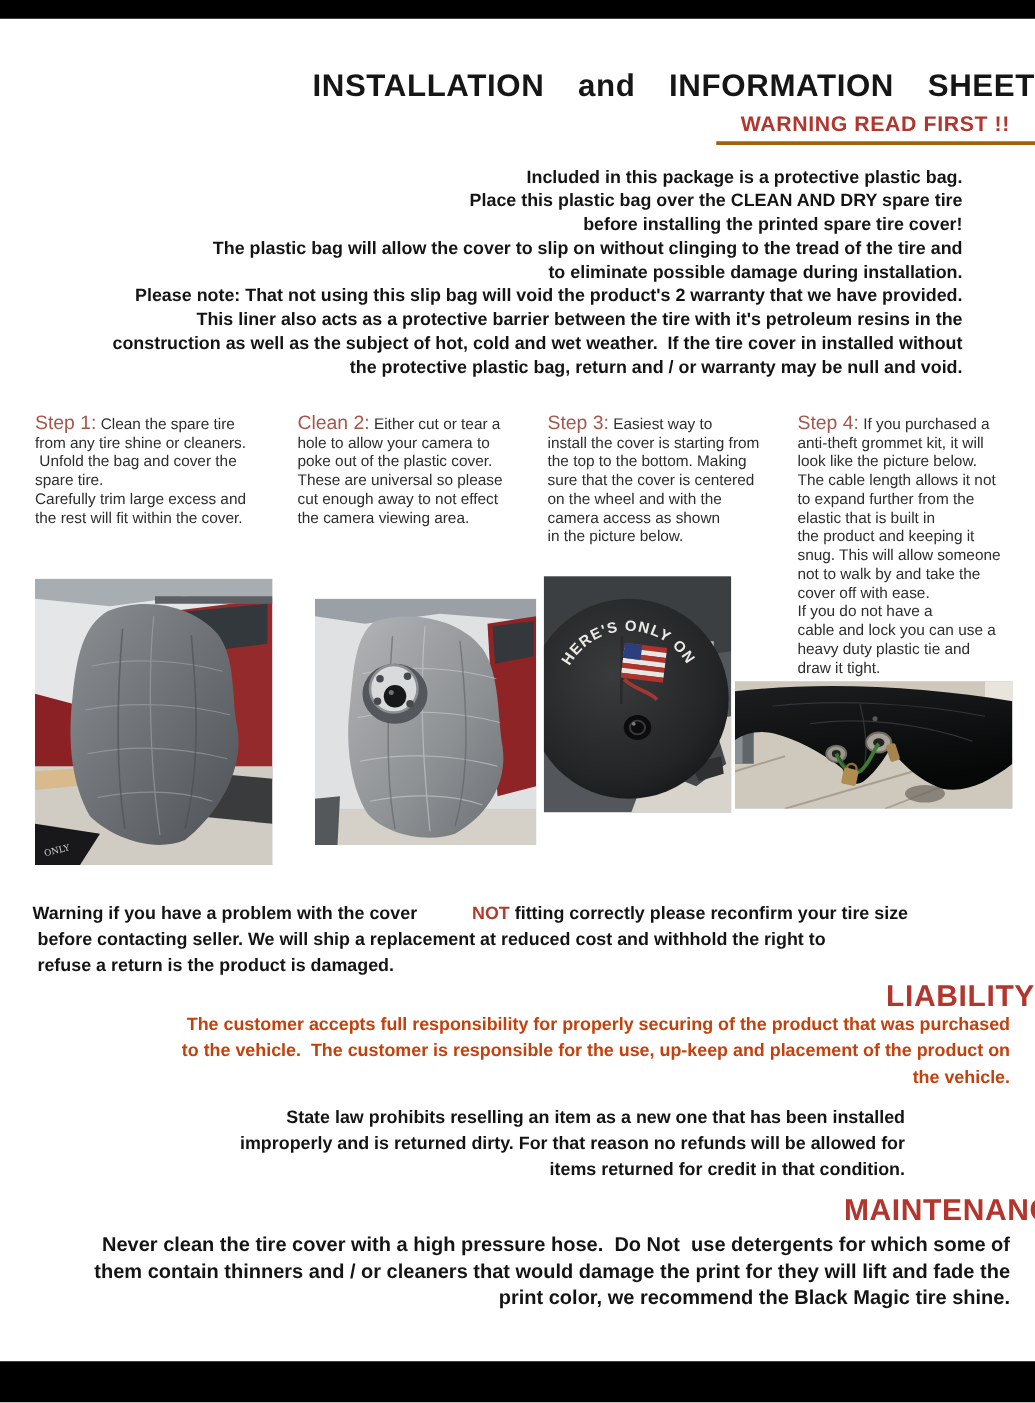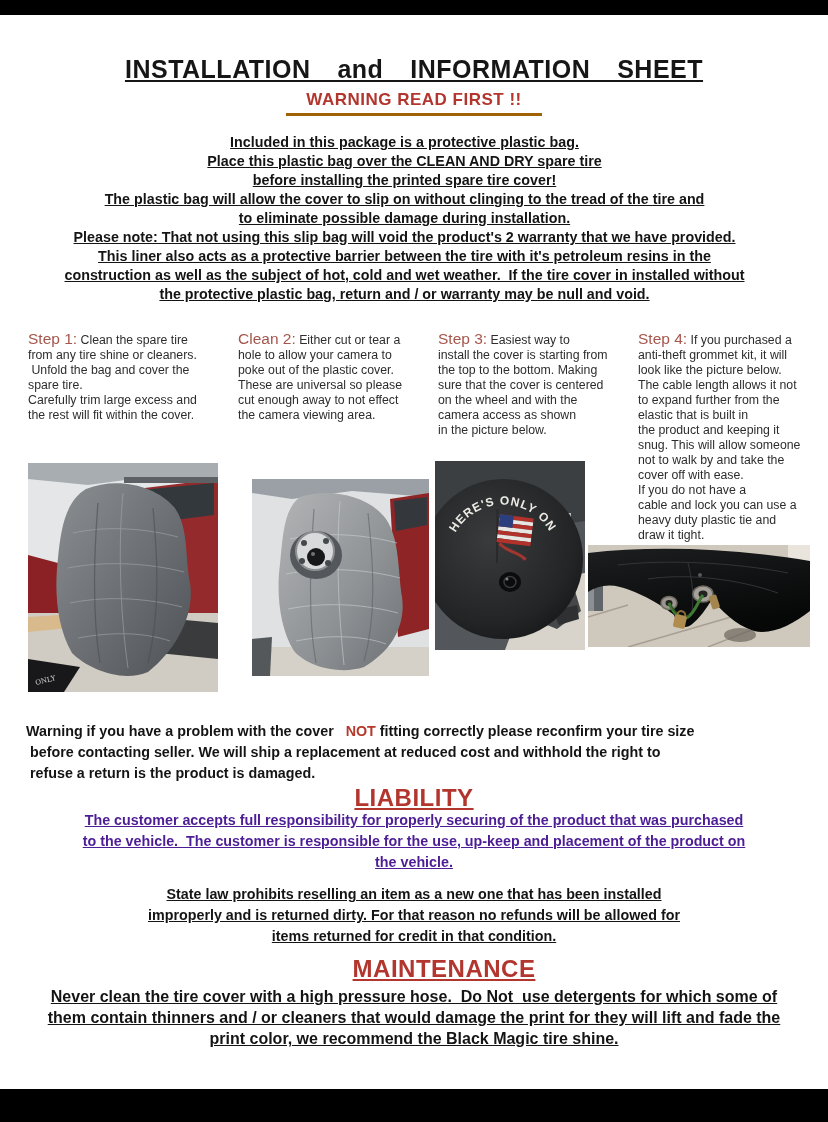--- a/index.html
+++ b/index.html
@@ -3,21 +3,21 @@
 <meta charset="utf-8">
 <title>Installation and Information Sheet</title>
 <style>
   html,body{margin:0;padding:0;background:#ffffff;}
   body{
     width:828px;height:1122px;position:relative;overflow:hidden;
     font-family:"Liberation Sans","DejaVu Sans",sans-serif;color:#111;
   }
   .abs{position:absolute;}
   .bar{left:0;width:828px;background:#000;}
-  .center{text-align:center;text-decoration:underline;}
+  .center{text-align:right;}
   .prew{white-space:pre-wrap;}
 
   .page-title{
     top:55px;left:0;width:828px;
     font-size:25px;font-weight:bold;color:#161616;
     letter-spacing:0.5px;word-spacing:6px;white-space:pre;
   }
   .warning-title-wrap{top:90px;left:0;width:828px;}
   .warning-title{
     display:inline-block;
@@ -42,27 +42,27 @@
   .p1{top:463px;left:28px;width:190px;height:229px;}
   .p2{top:479px;left:252px;width:177px;height:197px;}
   .p3{top:461px;left:435px;width:150px;height:189px;}
   .p4{top:545px;left:588px;width:222px;height:102px;}
 
   .warn-note{
     top:721px;left:26px;width:788px;
     font-size:14.3px;font-weight:bold;line-height:21px;color:#141414;
     text-align:left;
   }
-  .warn-not{color:#b5392c;}
+  .warn-not{color:#b5392c;margin-left:32px;}
   .sec-title{
     left:0;width:828px;font-size:24px;font-weight:bold;color:#b2362e;letter-spacing:0.5px;
   }
   .t-liability{top:784px;}
   .body-liability{top:810px;left:20px;width:788px;
-    font-size:14.3px;font-weight:bold;line-height:21px;color:#4c1d95;}
+    font-size:14.3px;font-weight:bold;line-height:21px;color:#c2410c;}
   .resale{top:884px;left:104px;width:620px;
     font-size:14.3px;font-weight:bold;line-height:21px;color:#141414;}
   .t-maint{top:955px;padding-left:30px;}
   .body-maint{top:986px;left:20px;width:788px;
     font-size:16px;font-weight:bold;line-height:21px;color:#141414;}
 </style>
 </head>
 <body>
 
 <div class="abs bar" style="top:0;height:15px;"></div>

